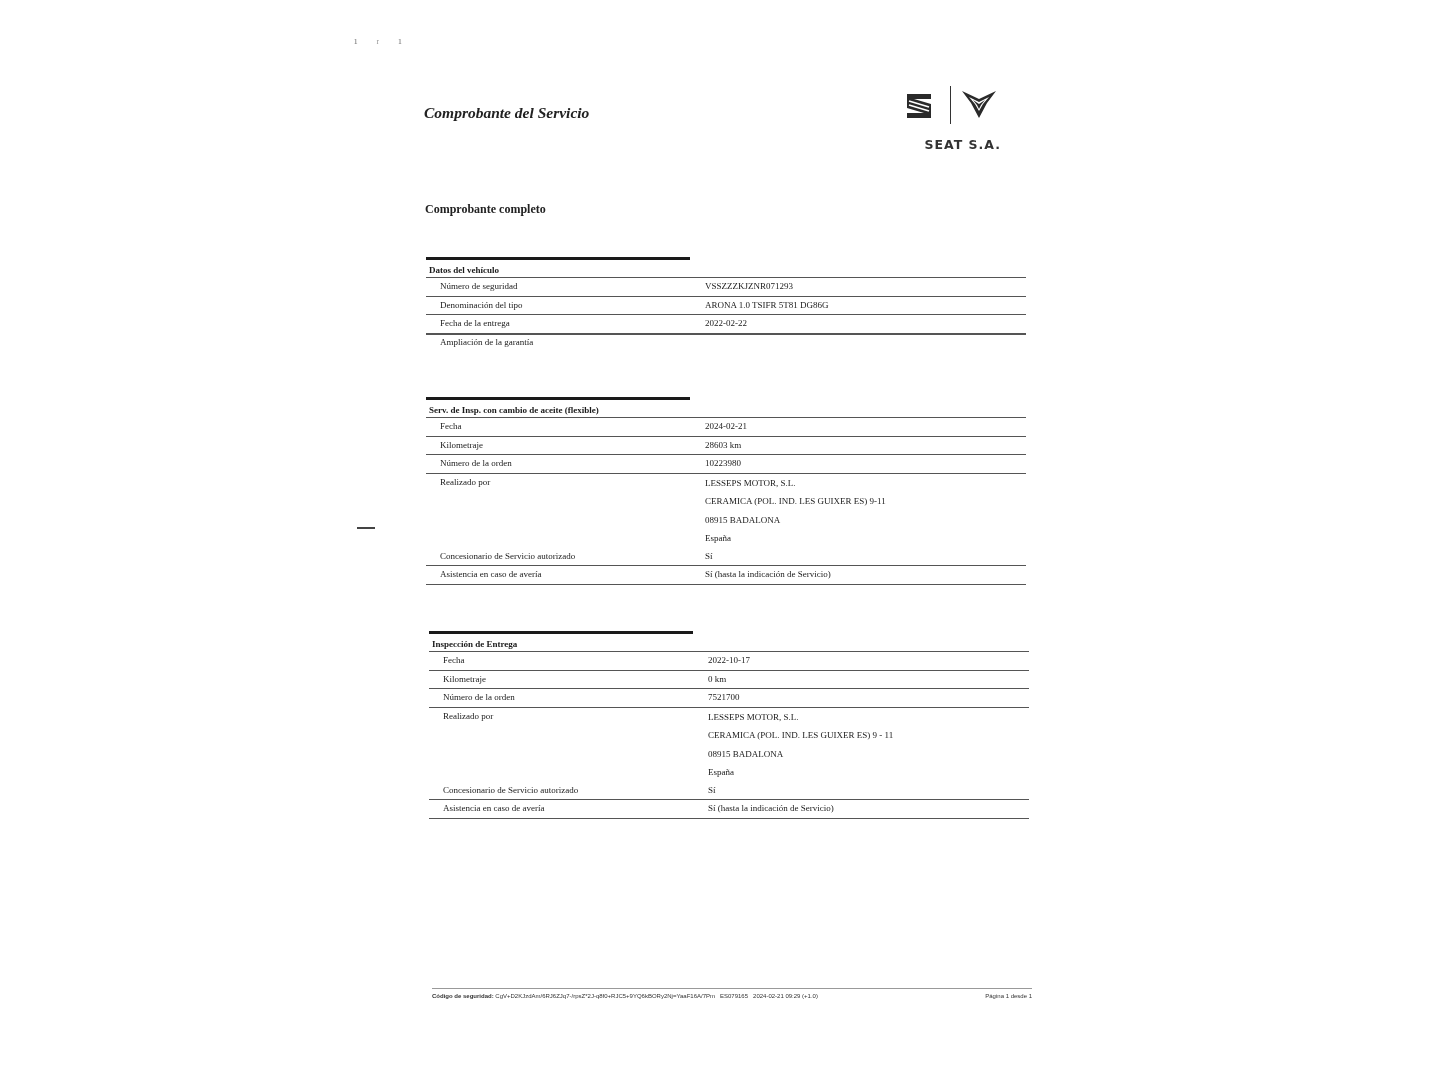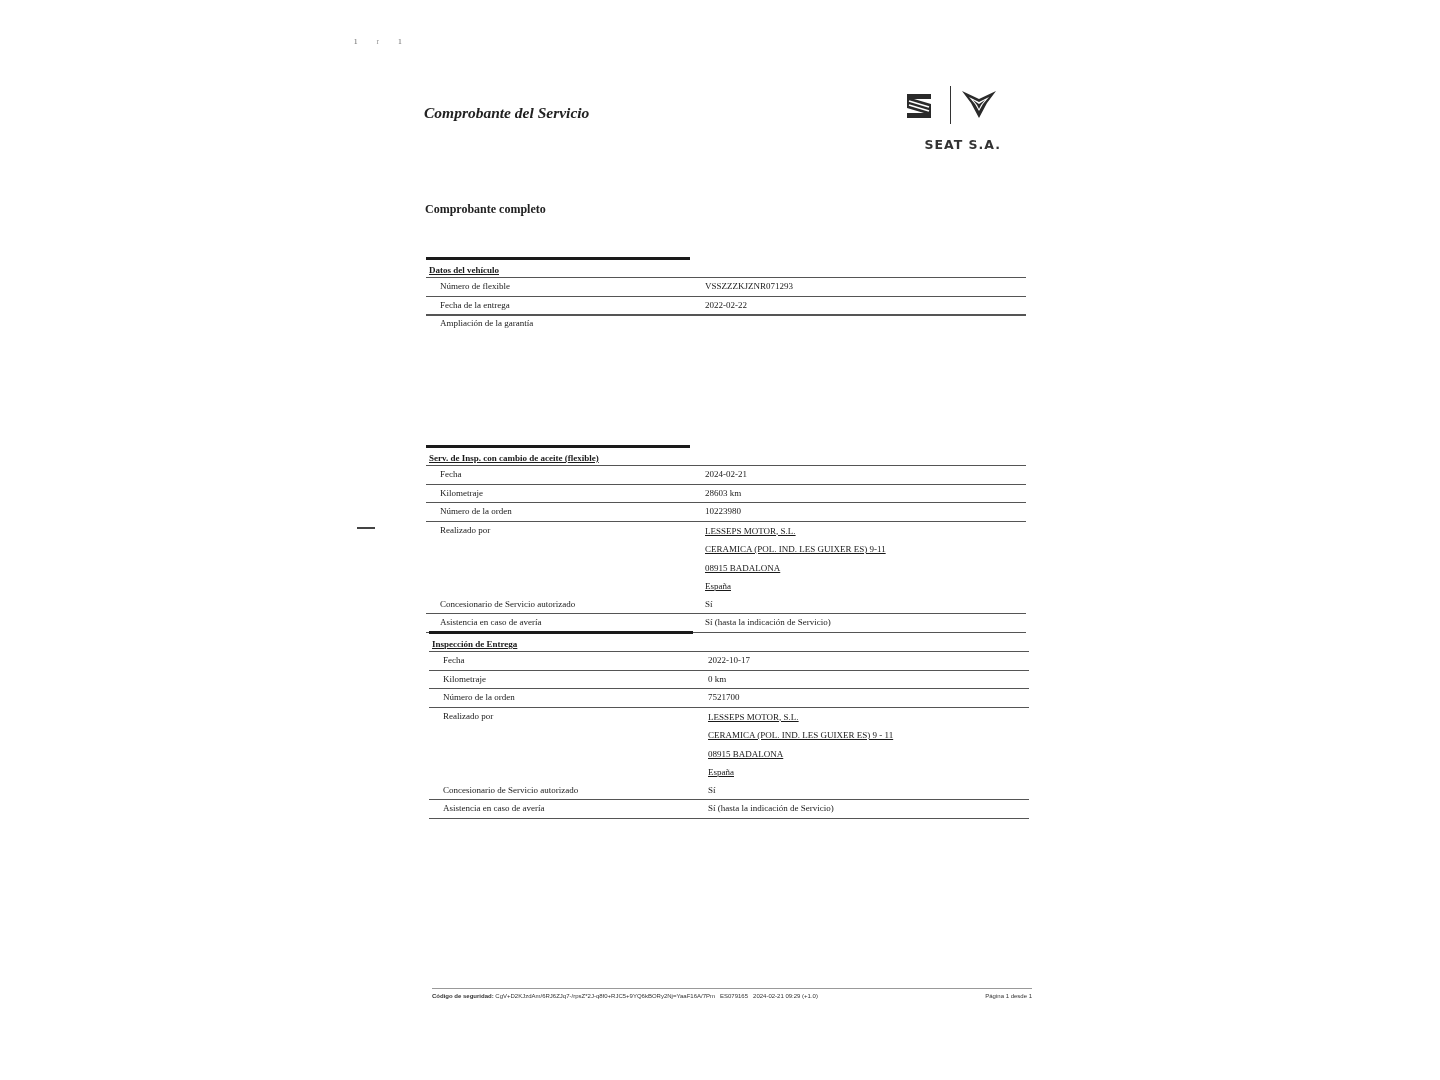--- a/index.html
+++ b/index.html
@@ -77,21 +77,20 @@
       position: absolute;
       left: 425px; top: 202px;
       font-size: 12px;
       font-weight: bold;
       color: #222;
     }
     .section {
       position: absolute;
       left: 426px;
       width: 600px;
-      text-decoration: underline;
     }
     .section .thick-rule {
       width: 264px;
       height: 3px;
       background: #1a1a1a;
     }
     .section .section-title {
       font-size: 9px;
       font-weight: bold;
       padding: 4px 0 0 3px;
@@ -168,34 +167,38 @@
     </svg>
     <div class="brand-text">SEAT S.A.</div>
   </div>
 
   <div class="subtitle">Comprobante completo</div>
 
   <div class="section" style="top:257px;">
     <div class="thick-rule"></div>
     <div class="section-title">Datos del vehículo</div>
     <div class="row">
-      <span class="lbl">Número de flexible</span>
+      <span class="lbl">Número de seguridad</span>
       <span class="val">VSSZZZKJZNR071293</span>
+    </div>
+    <div class="row">
+      <span class="lbl">Denominación del tipo</span>
+      <span class="val">ARONA 1.0 TSIFR 5T81 DG86G</span>
     </div>
     <div class="row">
       <span class="lbl">Fecha de la entrega</span>
       <span class="val">2022-02-22</span>
     </div>
     <div class="row multi">
       <span class="lbl">Ampliación de la garantía</span>
     </div>
     <div class="end-rule"></div>
   </div>
 
-  <div class="section" style="top:397px;margin-top:48px;">
+  <div class="section" style="top:397px;">
     <div class="thick-rule"></div>
     <div class="section-title">Serv. de Insp. con cambio de aceite (flexible)</div>
     <div class="row">
       <span class="lbl">Fecha</span>
       <span class="val">2024-02-21</span>
     </div>
     <div class="row">
       <span class="lbl">Kilometraje</span>
       <span class="val">28603 km</span>
     </div>

